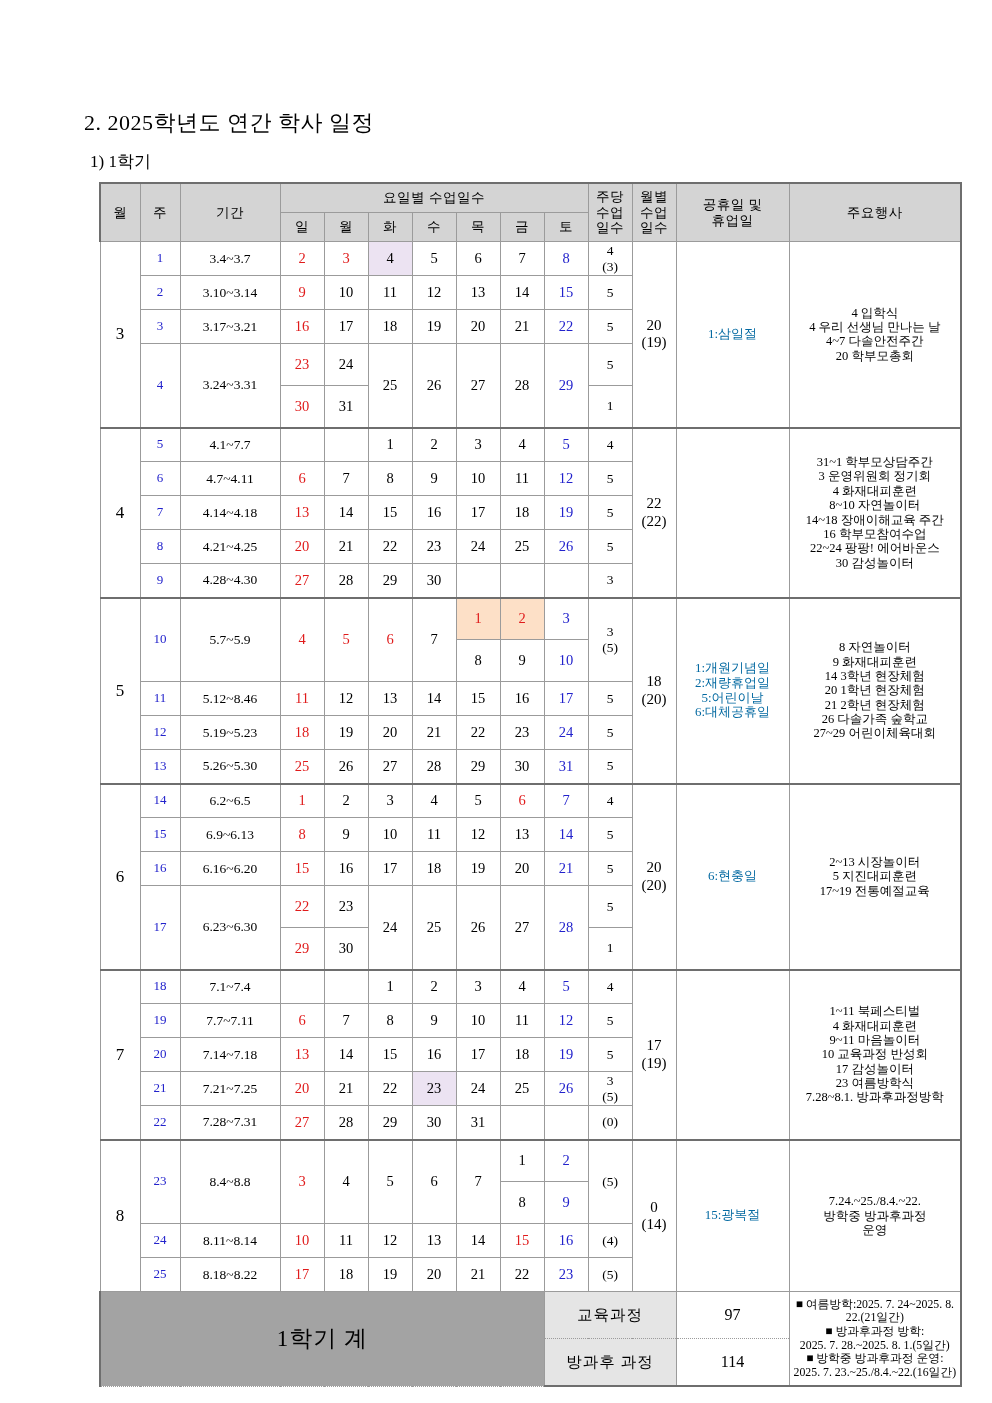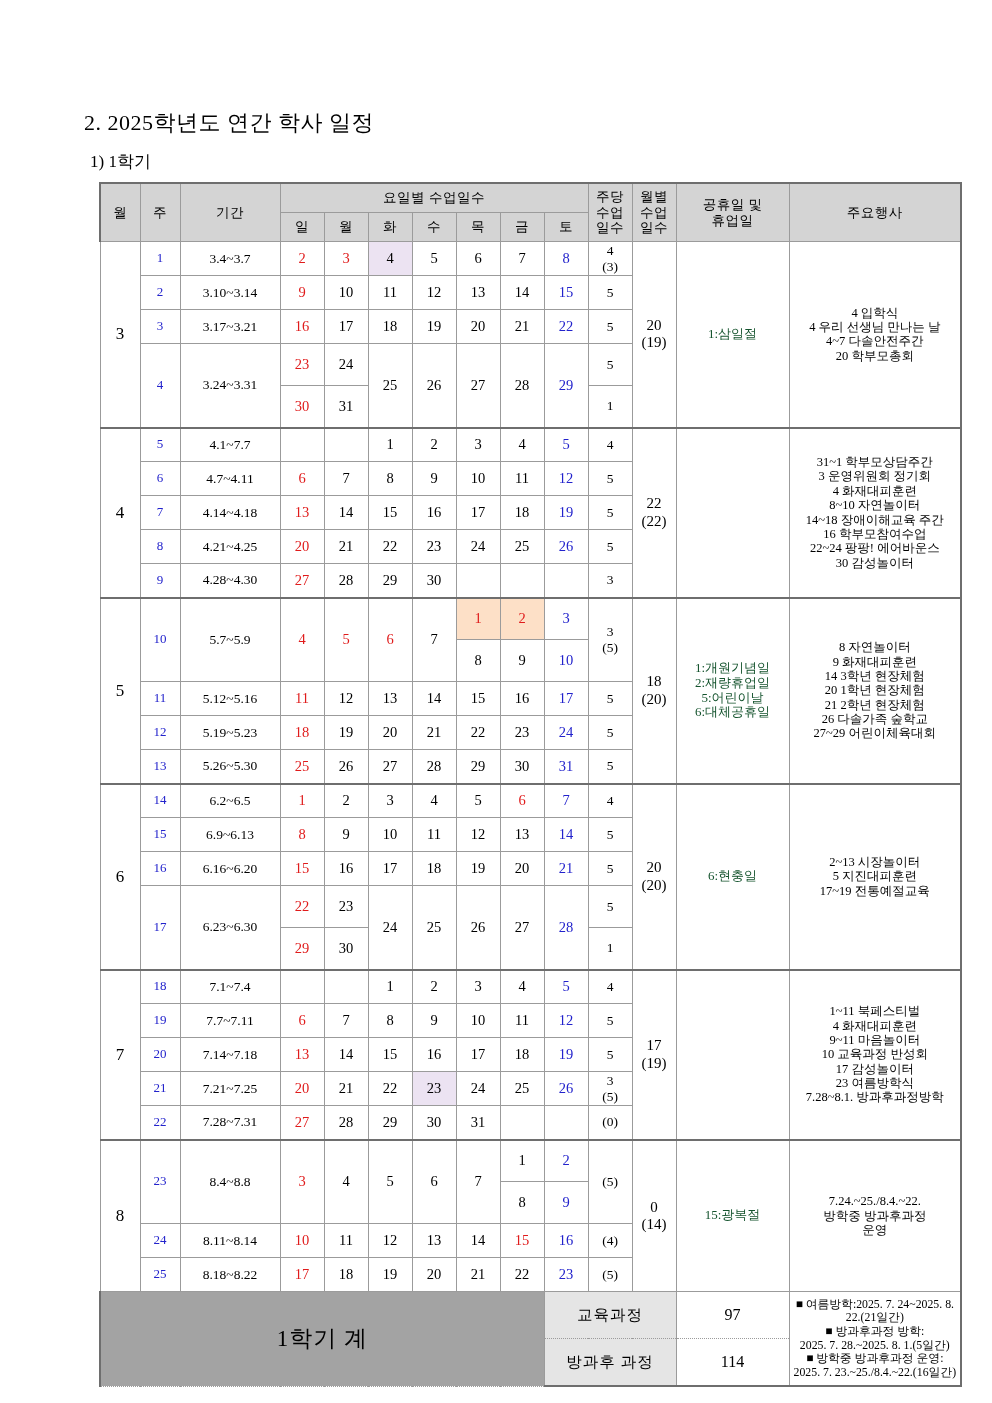--- a/index.html
+++ b/index.html
@@ -78,21 +78,21 @@
   .hl-purple { background: #ece3f2; }
   .hl-orange { background: #fde0c7; }
   .split-top { border-bottom: 1px solid #9b9b9b; height: 21px; }
   .split-bot { height: 21px; }
   .wkcount { font-size: 13.5px; }
   .monthcount {
     font-size: 15px;
     border-left: 1px solid #9b9b9b;
   }
   .holiday {
-    color: #14532d;
+    color: #0369a1;
     font-size: 13px;
     text-align: center;
     line-height: 1.45;
     padding: 2px 4px;
   }
   .events {
     font-size: 12.5px;
     text-align: left;
     padding: 4px 4px 4px 14px;
     line-height: 1.42;
@@ -353,21 +353,21 @@
 26 다솔가족 숲학교
 27~29 어린이체육대회</td>
           </tr>
           <tr class="row-split">
             <td class="day  split-bot">8</td>
             <td class="day  split-bot">9</td>
             <td class="day blue split-bot">10</td>
           </tr>
           <tr class="row-h">
             <td class="wk blue ">11</td>
-            <td class="period ">5.12~5.16</td>
+            <td class="period ">5.12~8.46</td>
             <td class="day red">11</td>
             <td class="day ">12</td>
             <td class="day ">13</td>
             <td class="day ">14</td>
             <td class="day ">15</td>
             <td class="day ">16</td>
             <td class="day blue">17</td>
             <td class="wkcount">5</td>
           </tr>
           <tr class="row-h">

